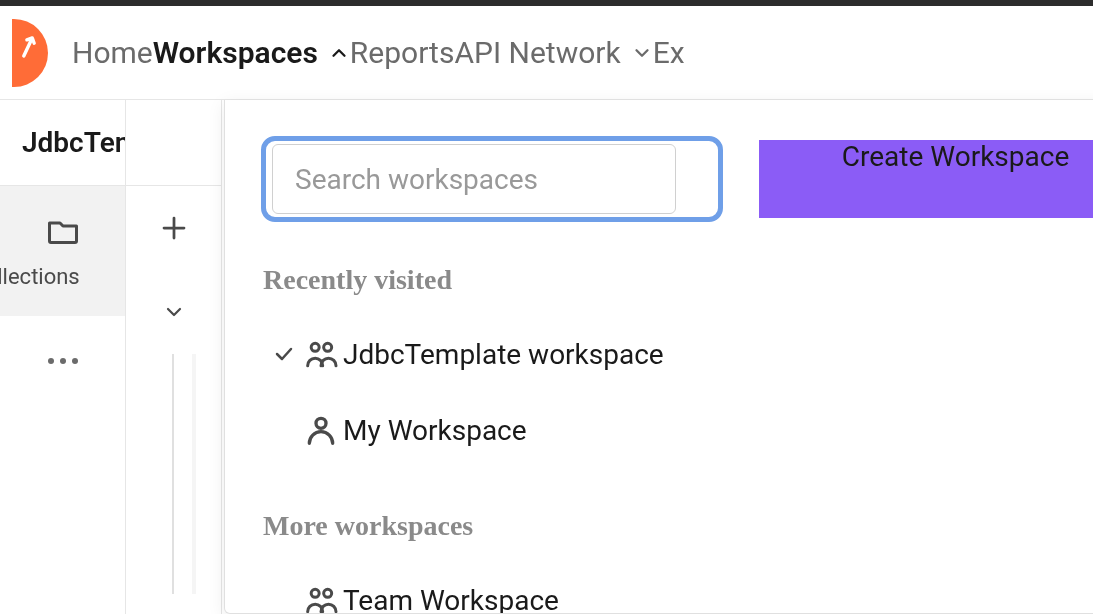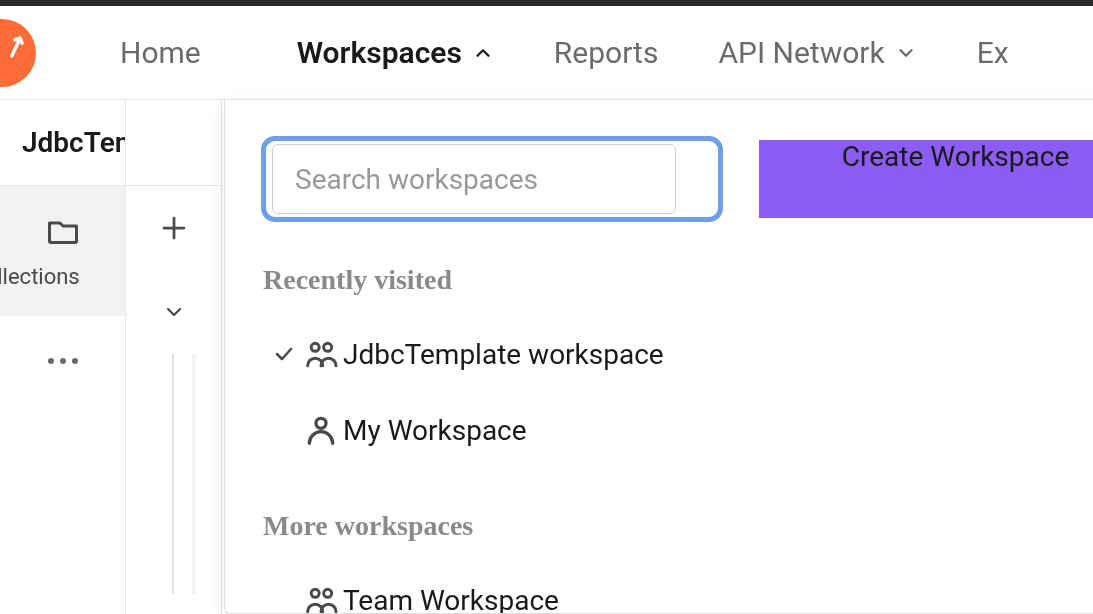--- a/index.html
+++ b/index.html
@@ -4,22 +4,21 @@
   <style>
     * { box-sizing: border-box; margin: 0; padding: 0; font-family: -apple-system, BlinkMacSystemFont, "Segoe UI", Roboto, sans-serif; }
     body { width: 1093px; height: 614px; overflow: hidden; background: #fff; }
 
     .top-rule { height: 6px; background: #2c2c2c; }
 
     .topnav {
       height: 94px;
       display: flex;
       align-items: center;
-      gap: 60px;
-      padding-left: 0;
+      padding-left: 12px;
       border-bottom: 1px solid #e6e6e6;
     }
     .logo-wrap {
       width: 36px; height: 94px;
       display: flex; align-items: center; justify-content: flex-end;
       overflow: hidden;
       margin-right: 24px;
     }
     .logo {
       width: 68px; height: 68px;
@@ -30,21 +29,21 @@
     }
     .logo svg { transform: translate(14px,-6px) rotate(-20deg); }
 
     .nav-item {
       font-size: 30px;
       color: #6b6b6b;
       display: flex; align-items: center; gap: 10px;
       cursor: pointer;
       white-space: nowrap;
     }
-    .nav-item.active { color: #1a1a1a; font-weight: 600; margin-left: 36px; }
+    .nav-item.active { color: #1a1a1a; font-weight: 600; }
     .chev { stroke: #6b6b6b; }
     .nav-item.active .chev { stroke: #1a1a1a; }
 
     .main { display: flex; height: calc(614px - 100px); }
 
     .sidebar-col { width: 126px; border-right: 1px solid #e6e6e6; background: #fff; }
     .ws-name-row {
       height: 86px; display: flex; align-items: center;
       padding-left: 22px; border-bottom: 1px solid #e6e6e6;
       font-size: 28px; font-weight: 600; color: #1a1a1a;

